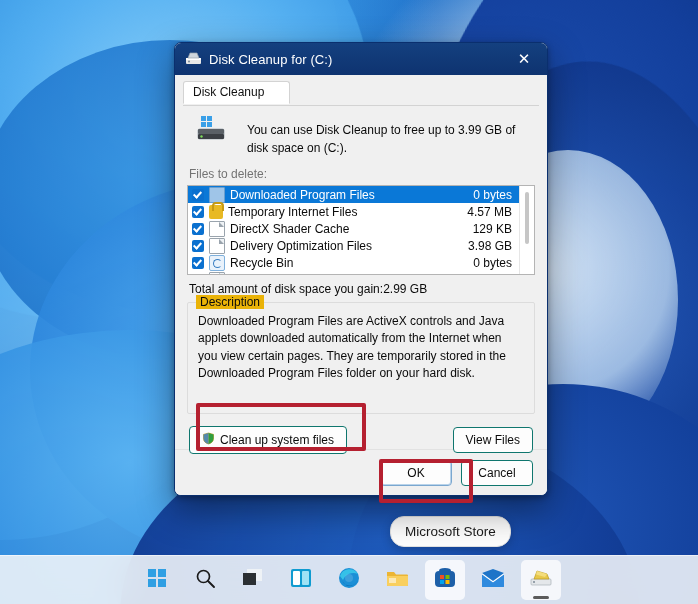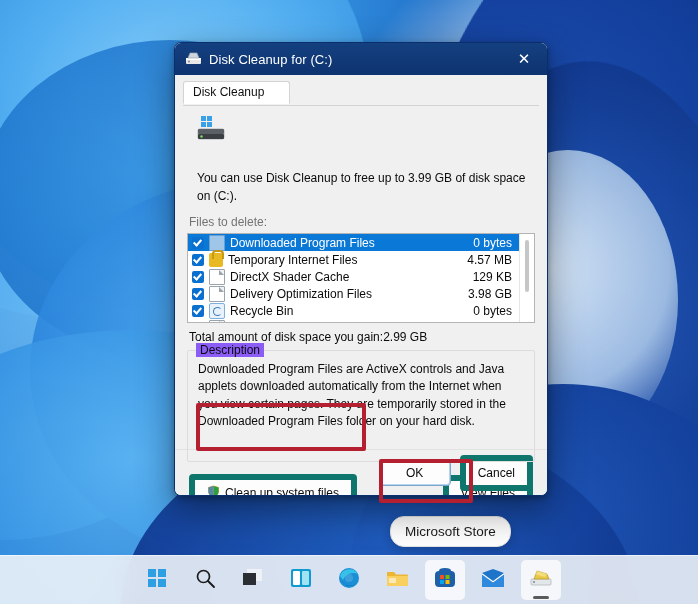--- a/index.html
+++ b/index.html
@@ -179,21 +179,20 @@
     padding: 0 12px;
     height: calc(100% - 32px - 30px - 46px);
     box-sizing: border-box;
   }
 
   #info-row {
     display: flex;
     align-items: flex-start;
     padding: 8px 0 4px 10px;
     gap: 12px;
-    flex-direction: column;
   }
   #drive-icon { width: 38px; height: 34px; position: relative; flex: none; margin-top: 2px;}
   #info-text {
     font-size: 12px;
     color: #0b0b0b;
     line-height: 1.5;
     padding-top: 8px;
   }
 
   #files-label {
@@ -268,42 +267,42 @@
     border-radius: 2px;
     position: relative;
     margin-top: 4px;
     padding: 10px 10px 8px 10px;
     height: 112px;
     box-sizing: border-box;
   }
   #desc-legend {
     position: absolute;
     top: -8px; left: 8px;
-    background: #8b5cf6;
+    background: #eab308;
     padding: 0 4px;
     font-size: 12px;
     color: #0b0b0b;
   }
   #desc-text {
     font-size: 12px;
     color: #0b0b0b;
     line-height: 1.45;
   }
 
   #desc-buttons {
     display: flex;
     justify-content: space-between;
     align-items: center;
     margin-top: 12px;
     padding: 0 2px;
   }
 
   .btn {
     background: #fdfdfd;
-    border: 6px solid #0f766e;
+    border: 1px solid #0f766e;
     border-radius: 4px;
     font-size: 12px;
     color: #0b0b0b;
     padding: 5px 12px;
     cursor: default;
     display: inline-flex;
     align-items: center;
     gap: 5px;
     white-space: nowrap;
     font-family: "Liberation Sans", sans-serif;

